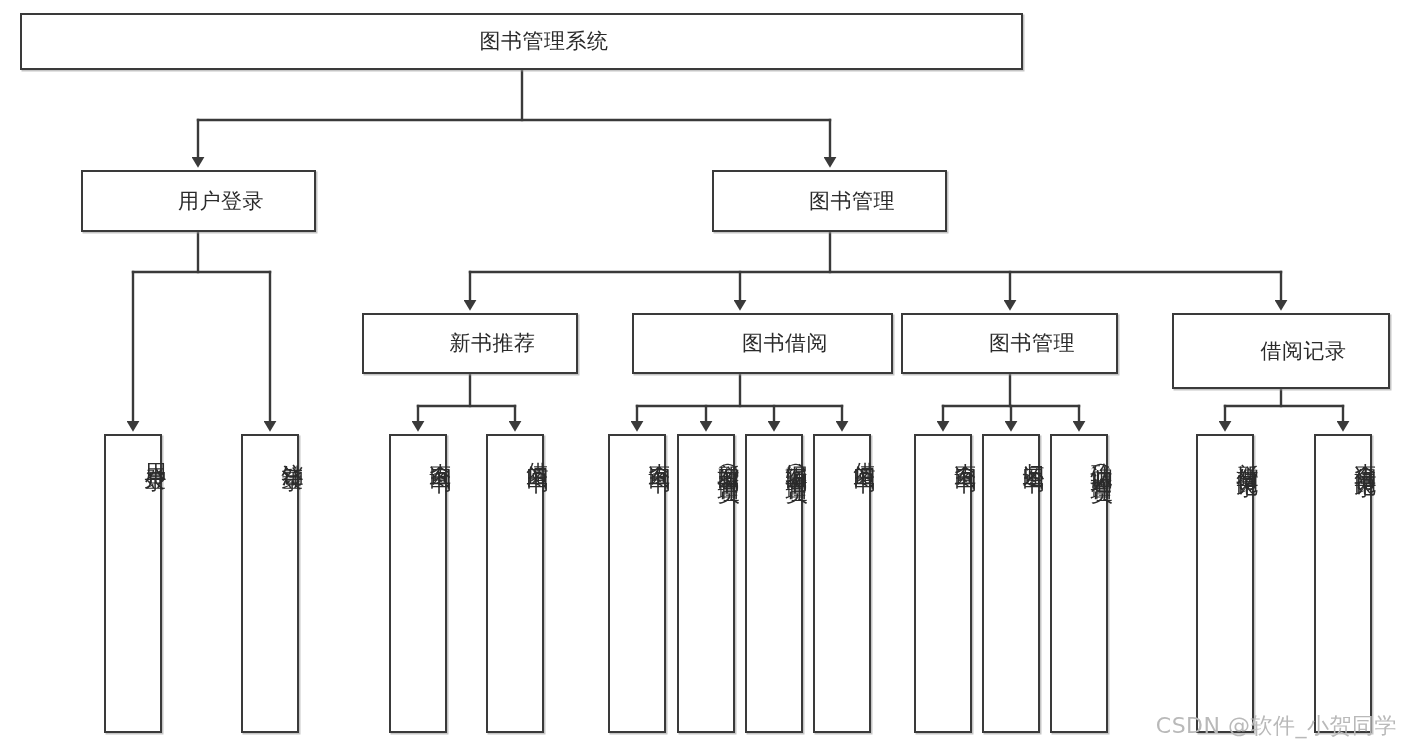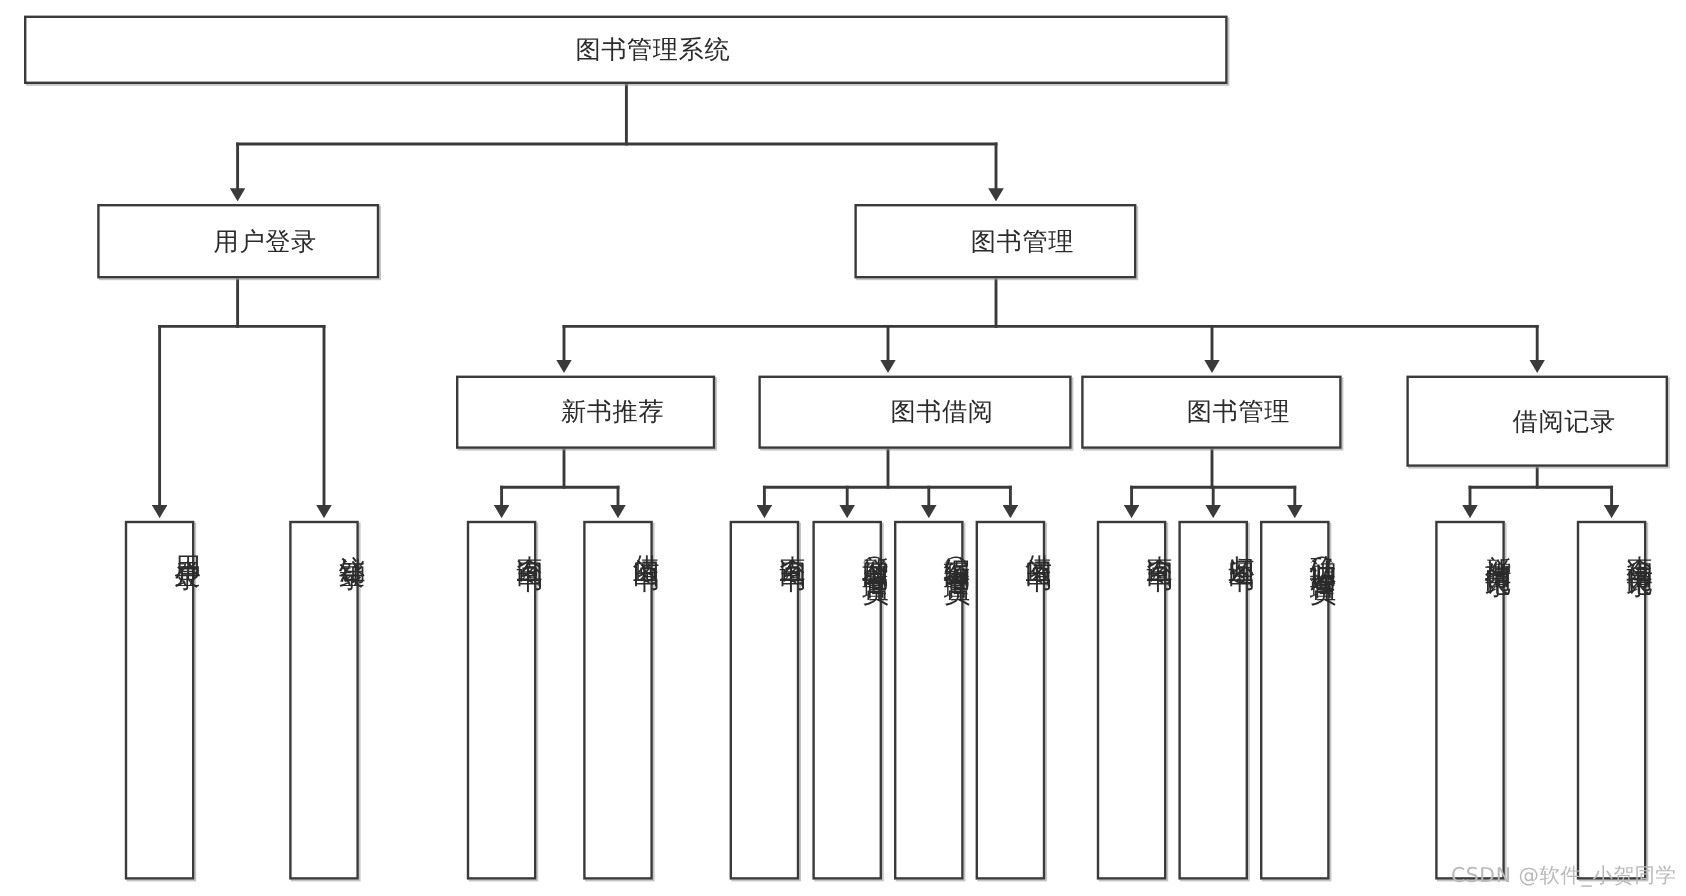--- a/index.html
+++ b/index.html
@@ -55,21 +55,21 @@
     writing-mode: vertical-rl;
     text-orientation: upright;
     font-size: 22px;
     letter-spacing: 3px;
     line-height: 1;
   }
   .watermark {
     position: absolute;
     right: 8px;
     bottom: 6px;
-    font-size: 17px;
+    font-size: 22px;
     color: #b9b9b9;
     letter-spacing: 0.5px;
     white-space: nowrap;
     font-family: "DejaVu Sans", "Liberation Sans", sans-serif;
   }
 </style>
 </head>
 <body>
 
 <div id="canvas">
@@ -128,21 +128,21 @@
     <span class="label">图书管理系统</span>
   </div>
 
   <div class="node horiz" style="left:81px; top:170px; width:235px; height:62px;">
     <span class="label">用户登录</span>
   </div>
   <div class="node horiz" style="left:712px; top:170px; width:235px; height:62px;">
     <span class="label">图书管理</span>
   </div>
 
-  <div class="node horiz" style="left:380px; top:313px; width:216px; height:61px;">
+  <div class="node horiz" style="left:362px; top:313px; width:216px; height:61px;">
     <span class="label">新书推荐</span>
   </div>
   <div class="node horiz" style="left:632px; top:313px; width:261px; height:61px;">
     <span class="label">图书借阅</span>
   </div>
   <div class="node horiz" style="left:901px; top:313px; width:217px; height:61px;">
     <span class="label">图书管理</span>
   </div>
   <div class="node horiz" style="left:1172px; top:313px; width:218px; height:76px;">
     <span class="label">借阅记录</span>

